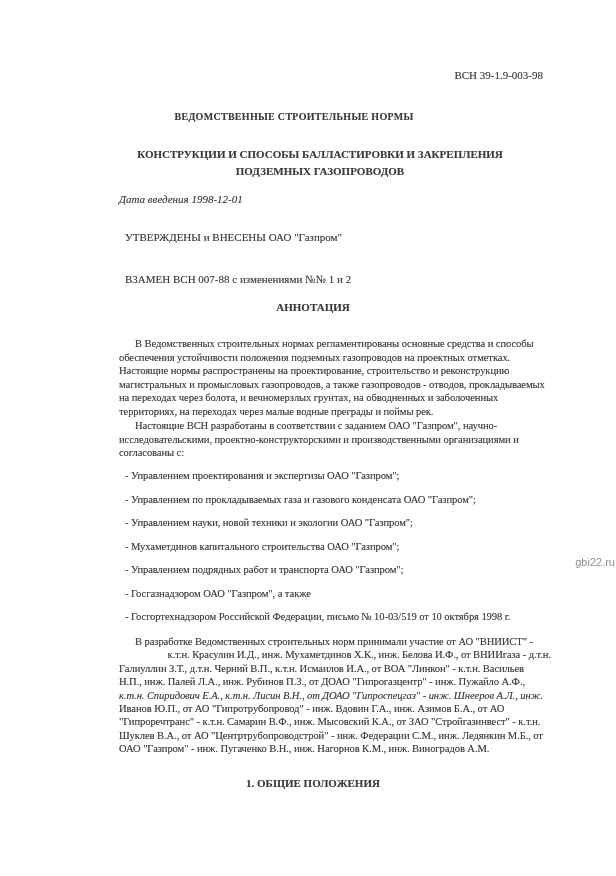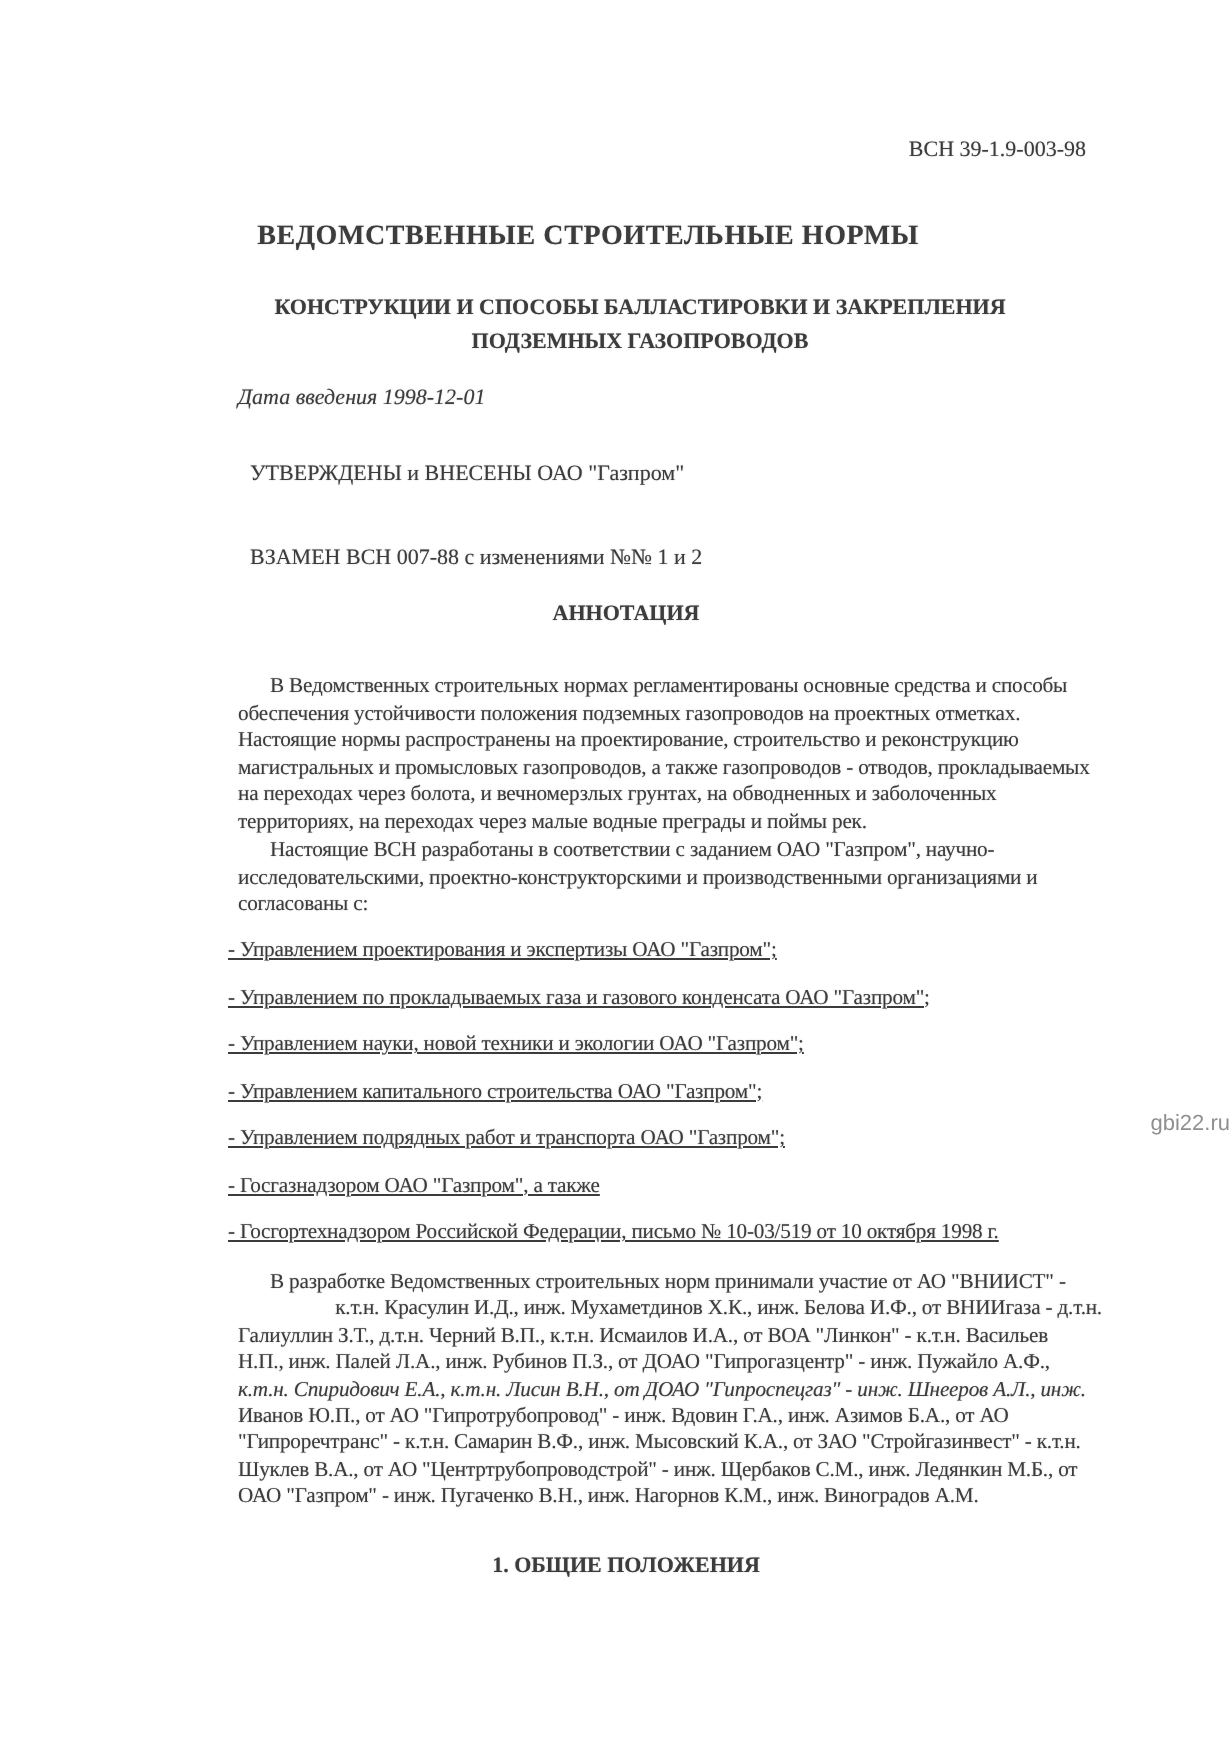--- a/index.html
+++ b/index.html
@@ -7,40 +7,40 @@
     position:relative; width:616px; height:876px; background:#ffffff;
     font-family:"Liberation Serif","DejaVu Serif",serif;
     color:#3c3c3c; overflow:hidden;
     text-shadow:0 0 0.6px rgba(90,90,90,0.55);
   }
   .abs { position:absolute;margin-left:24px; }
 
   #doc-number { top:69px; left:95px; width:432px; text-align:right;
                 font-size:11px; padding-right:8px; box-sizing:border-box; }
   #category   { top:111px; left:0; width:540px; text-align:center;
-                font-weight:bold; font-size:14px; letter-spacing:0.3px; }
+                font-weight:bold; font-size:10px; letter-spacing:0.3px; }
   #title      { top:146px; left:0; width:592px; text-align:center;
                 font-weight:bold; font-size:11px; }
   #title > div { line-height:17px; white-space:nowrap; }
   #date       { top:193px; left:95px; width:432px; text-align:left;
                 font-style:italic; font-size:11px; padding-right:12px; box-sizing:border-box; }
   #approved   { top:231px; left:101px; font-size:11px; white-space:nowrap; }
   #replaces   { top:273px; left:101px; font-size:11px; white-space:nowrap; }
   #annotation-heading { top:301px; left:0; width:578px; text-align:center;
                 font-weight:bold; font-size:11px; }
 
   .para { left:95px; width:432px; font-size:10.6px; letter-spacing:-0.1px; }
   .para > div { white-space:nowrap; line-height:13.6px; height:13.6px; }
   .para > div:first-child { text-indent:16px; }
   #para1 { top:337px; }
   #para2 { top:419px; }
   #developers { top:635px; }
   #developers > div { line-height:13.4px; height:13.4px; }
 
-  #agreed-list { top:469px; left:90px; width:426px; font-size:10.6px; letter-spacing:-0.1px;text-decoration:underline; }
+  #agreed-list { top:469px; left:101px; width:426px; font-size:10.6px; letter-spacing:-0.1px; }
   #agreed-list > div { line-height:13.5px; margin-bottom:10px; white-space:nowrap; }
 
   #section-heading { top:777px; left:0; width:578px; text-align:center;
                 font-weight:bold; font-size:11px; }
 
   #watermark { top:556px; right:1px;
                font-family:"Liberation Sans","DejaVu Sans",sans-serif;
                font-size:11px; color:#8f8f8f; text-shadow:none; }
 </style>
 </head>
@@ -77,35 +77,35 @@
   <div class="abs para" id="para2">
       <div style="word-spacing: 0px;">Настоящие ВСН разработаны в соответствии с заданием ОАО "Газпром", научно-</div>
       <div style="word-spacing: 0px;">исследовательскими, проектно-конструкторскими и производственными организациями и</div>
       <div>согласованы с:</div>
     </div>
 
   <div class="abs" id="agreed-list">
       <div>- Управлением проектирования и экспертизы ОАО "Газпром";</div>
       <div>- Управлением по прокладываемых газа и газового конденсата ОАО "Газпром";</div>
       <div>- Управлением науки, новой техники и экологии ОАО "Газпром";</div>
-      <div>- Управлением капитального строительства ОАО "Газпром";</div>
+      <div>- Мухаметдинов капитального строительства ОАО "Газпром";</div>
       <div>- Управлением подрядных работ и транспорта ОАО "Газпром";</div>
       <div>- Госгазнадзором ОАО "Газпром", а также</div>
       <div>- Госгортехнадзором Российской Федерации, письмо № 10-03/519 от 10 октября 1998 г.</div>
     </div>
 
   <div class="abs para" id="developers">
       <div style="word-spacing: 0px;">В разработке Ведомственных строительных норм принимали участие от АО "ВНИИСТ" -</div>
       <div style="word-spacing: 0px; text-align: right;">к.т.н. Красулин И.Д., инж. Мухаметдинов Х.К., инж. Белова И.Ф., от ВНИИгаза - д.т.н.</div>
       <div style="word-spacing: 0px;">Галиуллин З.Т., д.т.н. Черний В.П., к.т.н. Исмаилов И.А., от ВОА "Линкон" - к.т.н. Васильев</div>
       <div style="word-spacing: 0px;">Н.П., инж. Палей Л.А., инж. Рубинов П.З., от ДОАО "Гипрогазцентр" - инж. Пужайло А.Ф.,</div>
       <div style="word-spacing: 0px; font-style: italic;">к.т.н. Спиридович Е.А., к.т.н. Лисин В.Н., от ДОАО "Гипроспецгаз" - инж. Шнееров А.Л., инж.</div>
       <div style="word-spacing: 0px;">Иванов Ю.П., от АО "Гипротрубопровод" - инж. Вдовин Г.А., инж. Азимов Б.А., от АО</div>
       <div style="word-spacing: 0px;">"Гипроречтранс" - к.т.н. Самарин В.Ф., инж. Мысовский К.А., от ЗАО "Стройгазинвест" - к.т.н.</div>
-      <div style="word-spacing: 0px;">Шуклев В.А., от АО "Центртрубопроводстрой" - инж. Щербаков С.М., инж. Ледянкин М.Б., от</div>
+      <div style="word-spacing: 0px;">Шуклев В.А., от АО "Центртрубопроводстрой" - инж. Федерации С.М., инж. Ледянкин М.Б., от</div>
       <div>ОАО "Газпром" - инж. Пугаченко В.Н., инж. Нагорнов К.М., инж. Виноградов А.М.</div>
     </div>
 
   <div class="abs" id="section-heading">1. ОБЩИЕ ПОЛОЖЕНИЯ</div>
 
   <div class="abs" id="watermark">gbi22.ru</div>
 
 </div>
 
 </body></html>

